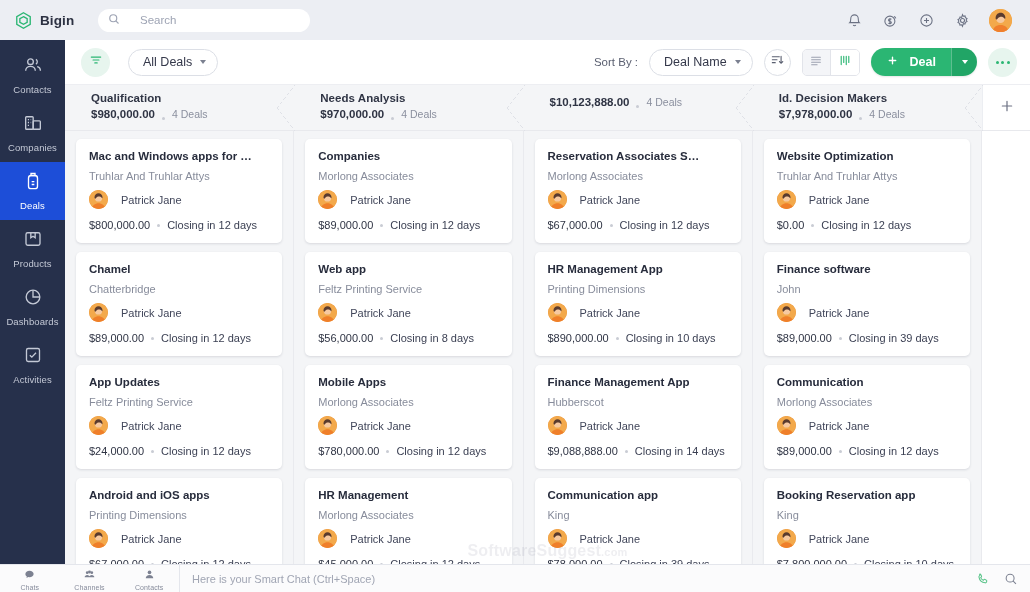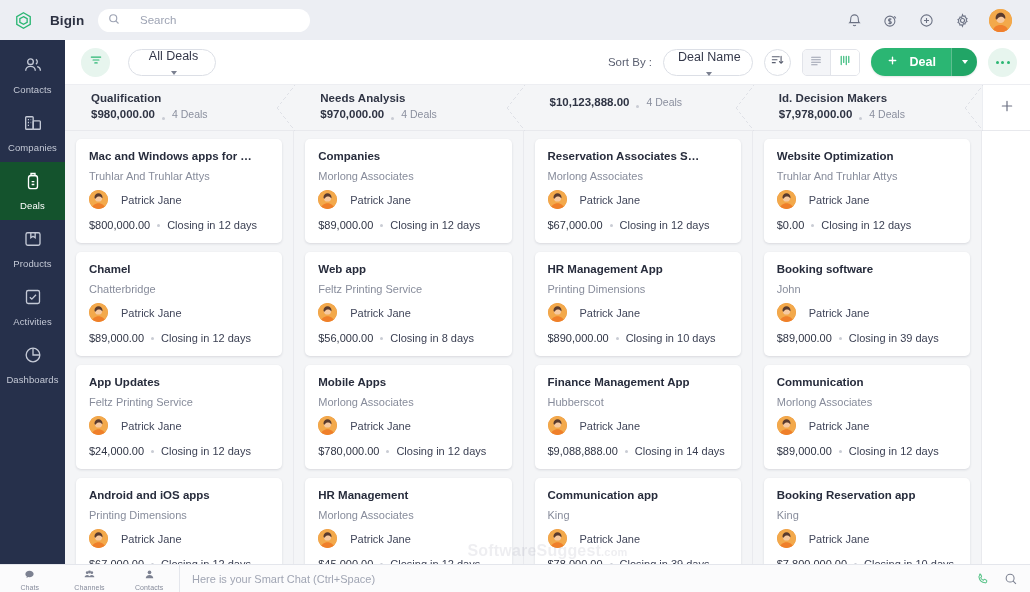--- a/index.html
+++ b/index.html
@@ -17,21 +17,21 @@
   }
 
   
   .topbar {
     height: 40px; flex: 0 0 40px;
     background: #eceef3;
     display: flex; align-items: center;
     padding: 0 12px 0 14px;
     position: relative; z-index: 30;
   }
-  .brand { display: flex; align-items: center; gap: 17px; width: 76px; }
+  .brand { display: flex; align-items: center; gap: 7px; width: 76px; }
   .brand-logo { width: 19px; height: 19px; display: block; }
   .brand-name { font-size: 13.5px; color: #2c3142; font-weight: 600; letter-spacing: .1px; }
 
   .searchwrap {
     margin-left: 8px;
     width: 212px; height: 23px;
     background: #fff; border-radius: 12px;
     display: flex; align-items: center; gap: 20px;
     padding: 0 10px;
   }
@@ -58,21 +58,21 @@
     width: 65px; flex: 0 0 65px;
     background: #26304b;
     display: flex; flex-direction: column;
     padding-top: 6px;
   }
   .side-item {
     height: 58px;
     display: flex; flex-direction: column; align-items: center; justify-content: center;
     gap: 5px; cursor: pointer; color: #c4c9d6;
   }
-  .side-item.active { background: #14532d; color: #fff; }
+  .side-item.active { background: #1d4ed8; color: #fff; }
   .side-label { font-size: 9.5px; letter-spacing: .1px; }
 
   
   .main {
     flex: 1; min-width: 0;
     background: #fff;
     display: flex; flex-direction: column;
     position: relative;
   }
 
@@ -86,21 +86,21 @@
   }
   .filter-btn {
     width: 29px; height: 29px; border-radius: 50%;
     background: #e7f5ee; display: flex; align-items: center; justify-content: center;
     cursor: pointer;
   }
   .pill {
     height: 27px; border: 1px solid #dcdfe6; border-radius: 14px;
     display: inline-flex; align-items: center; gap: 8px;
     padding: 0 11px 0 14px; background: #fff; cursor: pointer;
-    font-size: 12.5px; color: #34384a; flex-direction: column;
+    font-size: 12.5px; color: #34384a;
   }
   .all-deals { margin-left: 18px; min-width: 88px; justify-content: center; }
   .caret { width: 0; height: 0; border-left: 3.5px solid transparent; border-right: 3.5px solid transparent; border-top: 4.5px solid #7b8090; }
 
   .toolbar-right { margin-left: auto; display: flex; align-items: center; gap: 11px; }
   .sortby-label { font-size: 11.5px; color: #5a5f70; }
   .sort-pill { height: 27px; }
   .sort-dir {
     width: 27px; height: 27px; border-radius: 50%; border: 1px solid #dcdfe6;
     display: flex; align-items: center; justify-content: center; cursor: pointer; background:#fff;
@@ -334,35 +334,35 @@
             <rect x="3.6" y="4.5" width="16.8" height="15" rx="2"></rect>
             <path d="M9.4 4.5v6l2.6-1.8 2.6 1.8v-6"></path>
           </svg>
         </span>
         <span class="side-label">Products</span>
       </div>
 
       <div class="side-item">
         <span>
           <svg width="20" height="20" viewBox="0 0 24 24" fill="none" stroke="currentColor" stroke-width="1.6">
+            <circle cx="12" cy="12" r="8.2"></circle>
+            <path d="M12 3.8v8.2h8.2"></path>
+          </svg>
+        </span>
+        <span class="side-label">Dashboards</span>
+      </div>
+
+      <div class="side-item">
+        <span>
+          <svg width="20" height="20" viewBox="0 0 24 24" fill="none" stroke="currentColor" stroke-width="1.6">
             <rect x="4.2" y="4.2" width="15.6" height="15.6" rx="2"></rect>
             <path d="M8.2 12.2l2.4 2.4 5-5.2"></path>
           </svg>
         </span>
         <span class="side-label">Activities</span>
-      </div>
-
-      <div class="side-item">
-        <span>
-          <svg width="20" height="20" viewBox="0 0 24 24" fill="none" stroke="currentColor" stroke-width="1.6">
-            <circle cx="12" cy="12" r="8.2"></circle>
-            <path d="M12 3.8v8.2h8.2"></path>
-          </svg>
-        </span>
-        <span class="side-label">Dashboards</span>
       </div>
     </div>
 
     <div class="main">
 
       <div class="toolbar">
         <div class="filter-btn">
           <span>
             <svg width="14" height="14" viewBox="0 0 24 24" fill="none" stroke="#2bb673" stroke-width="2.1" stroke-linecap="round">
               <path d="M4 7h16M7 12h10M10 17h4"></path>
@@ -738,21 +738,21 @@
               </span>
               <span class="owner-name">Patrick Jane</span>
             </div>
             <div class="card-foot">
               <span class="card-amt">$0.00</span>
               <span class="dot-sep"></span>
               <span class="card-close">Closing in 12 days</span>
             </div>
           </div>
           <div class="card">
-            <div class="card-title">Booking software</div>
+            <div class="card-title">Finance software</div>
             <div class="card-company">John</div>
             <div class="card-owner">
               <span class="avatar-sm">
                 <svg width="19" height="19" viewBox="0 0 24 24">
                     <circle cx="12" cy="12" r="12" fill="#f3a94b"></circle>
                     <path d="M4 24c0-4.4 3.6-7.2 8-7.2s8 2.8 8 7.2z" fill="#ef7f2a"></path>
                     <circle cx="12" cy="10" r="4.6" fill="#f6c9a0"></circle>
                     <path d="M6.9 9.6c0-3.4 2.3-5.6 5.1-5.6s5.1 2.1 5.1 5.4c0 .9-.5 1.2-1 .5-1.1-1.6-3-2.2-4.8-1.6-1.2.4-2 1.2-2.6 2.2-.5.8-1.8.5-1.8-.9z" fill="#5a3b2e"></path>
                   </svg>
               </span>

